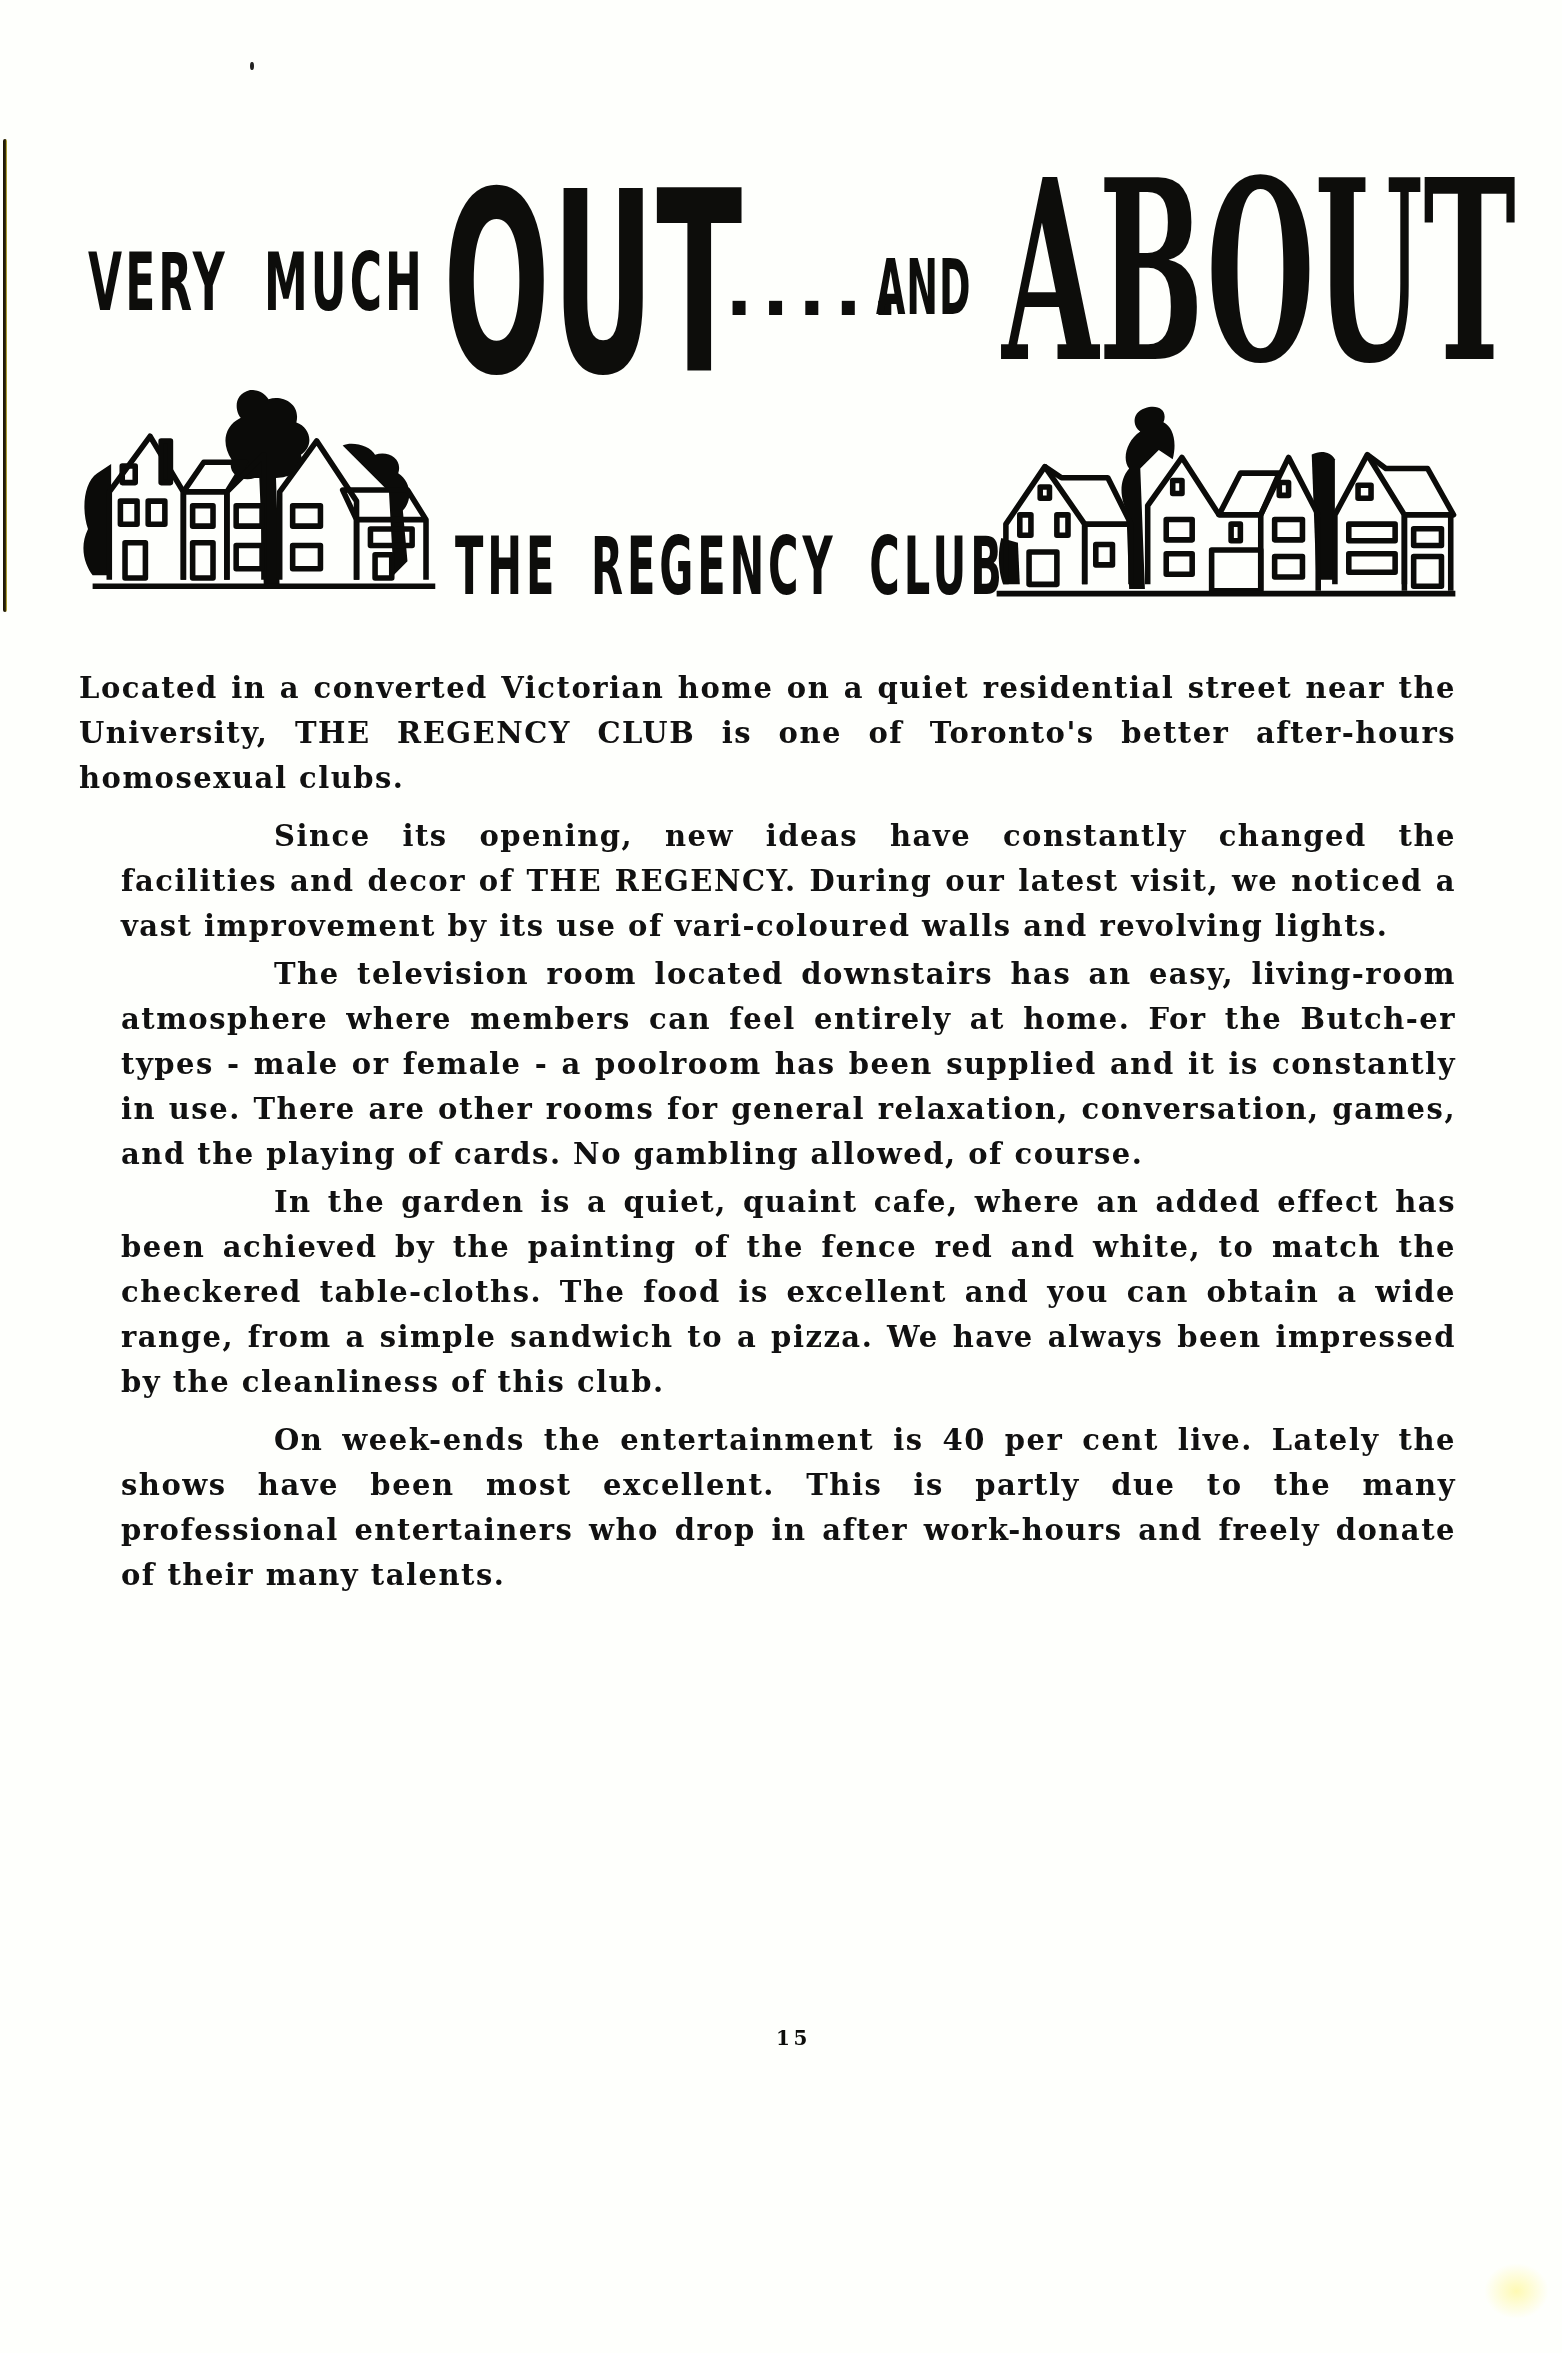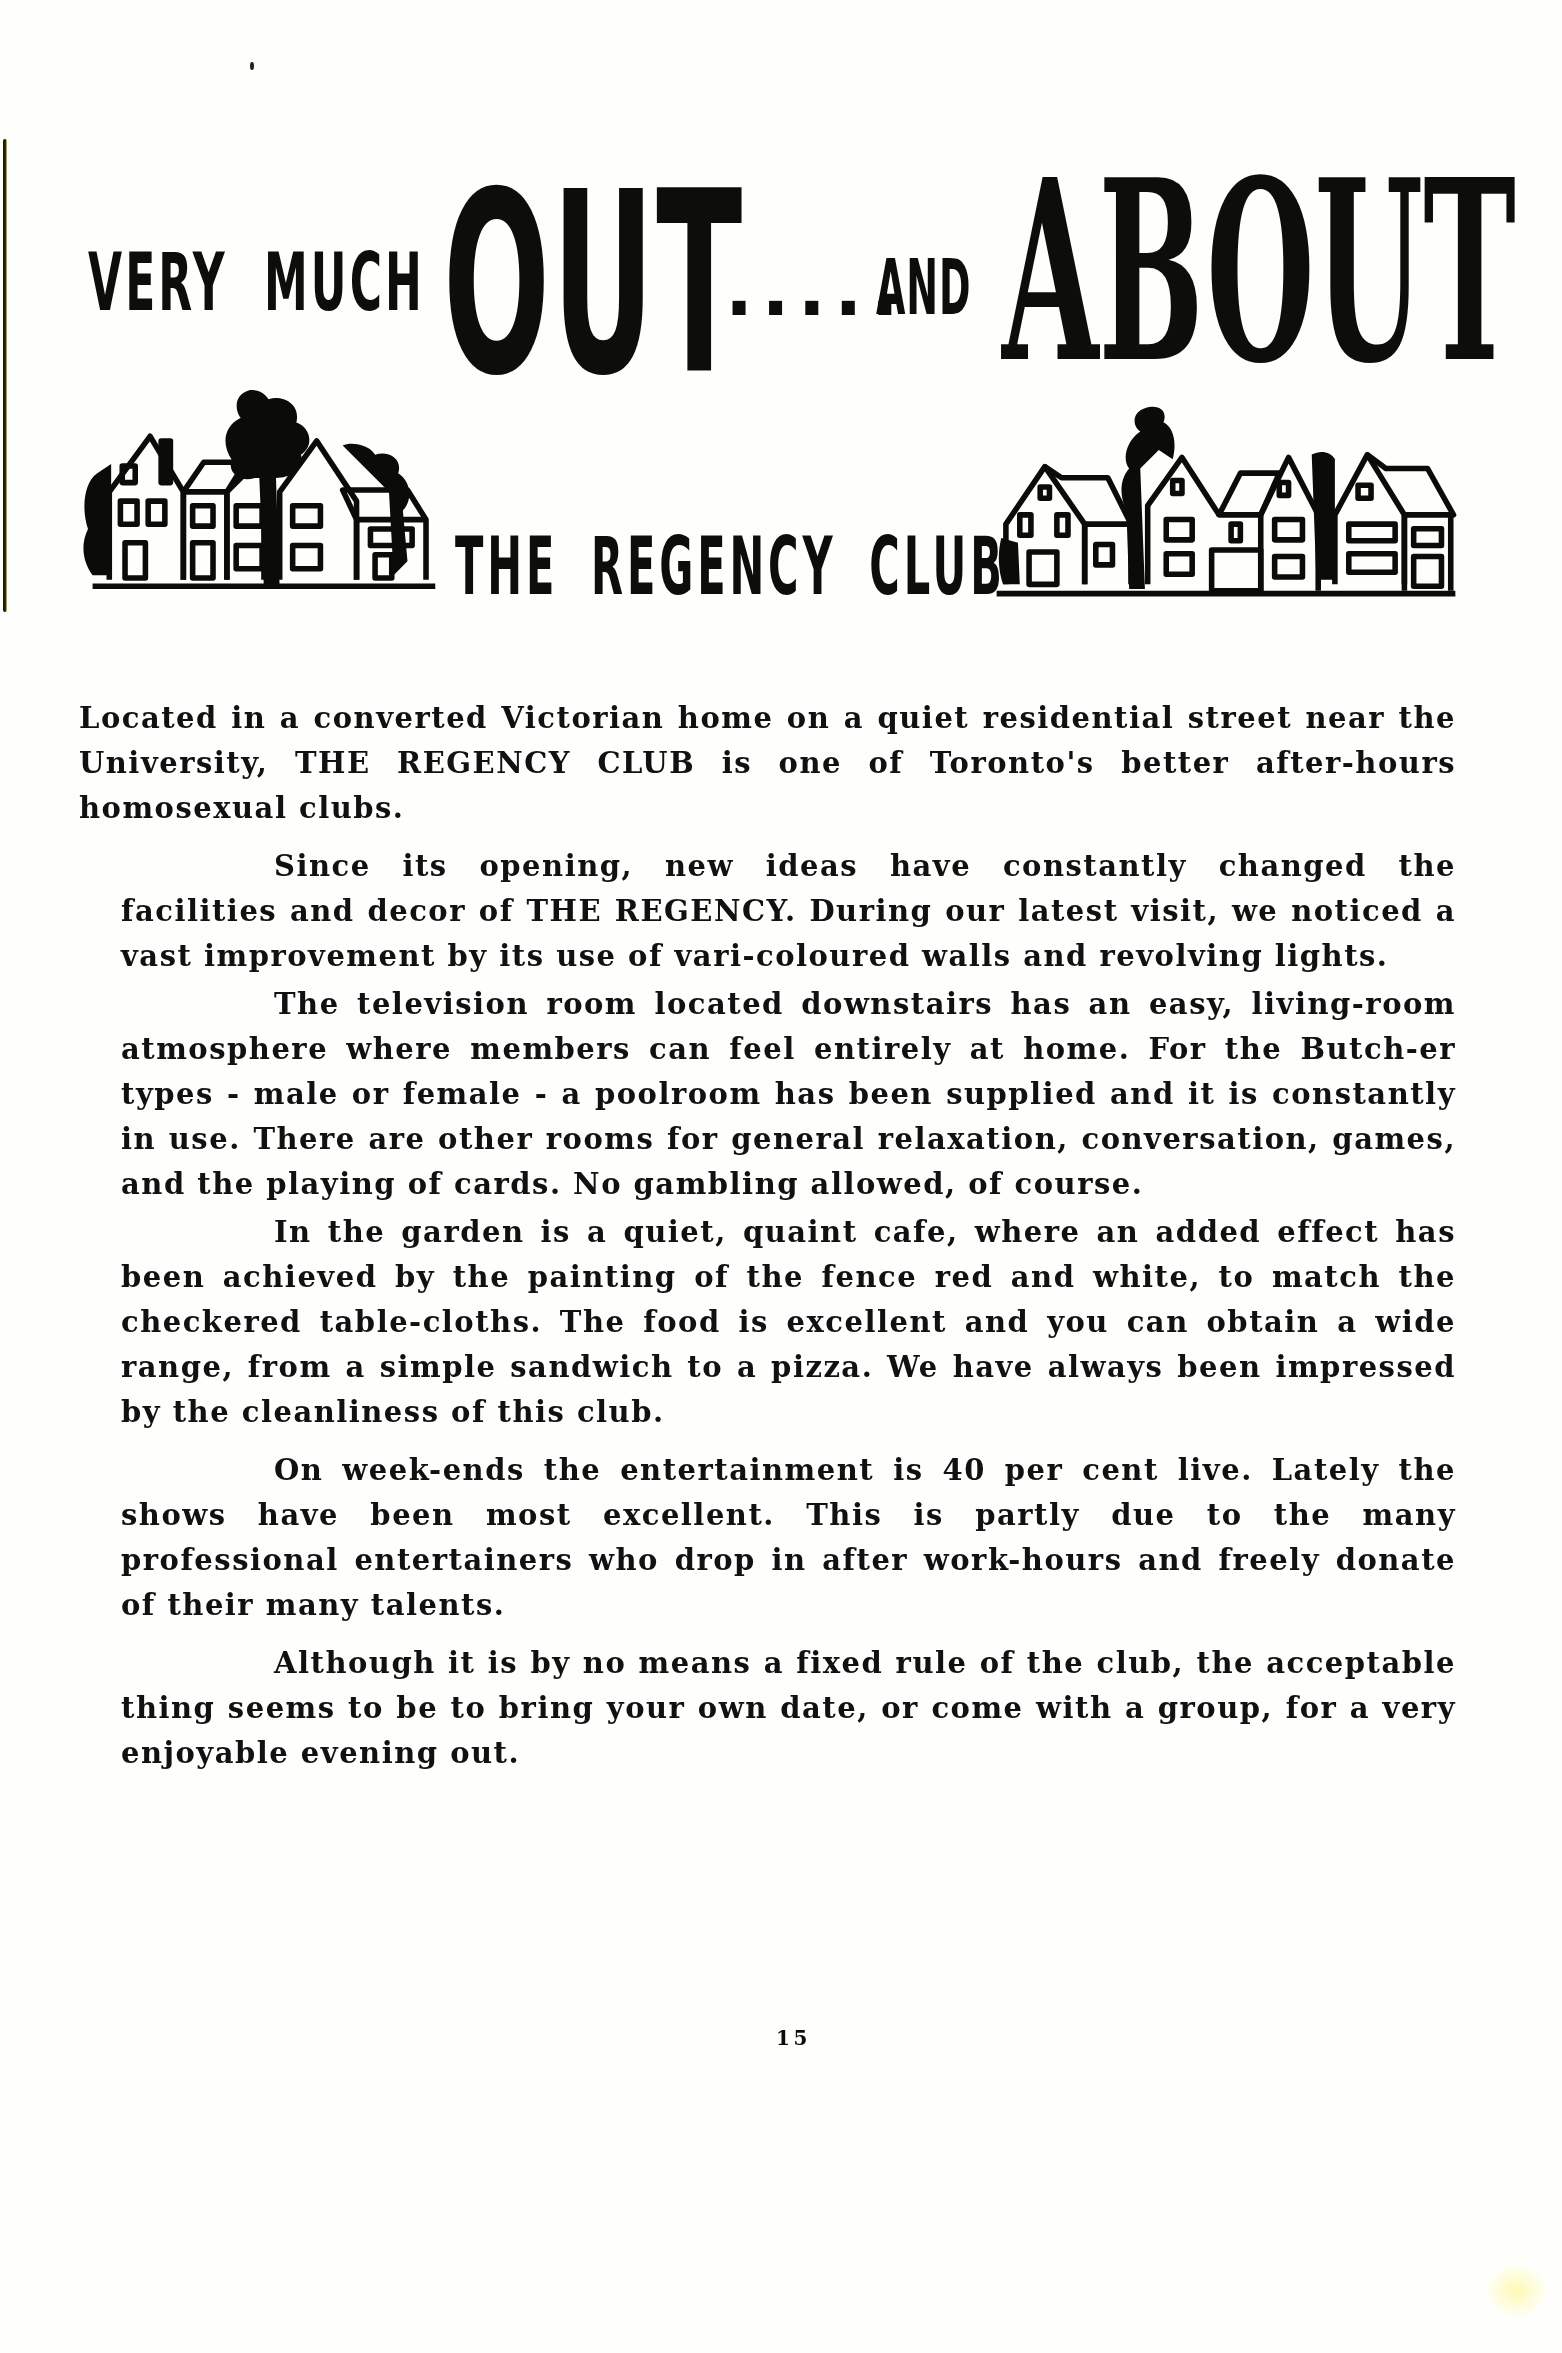--- a/index.html
+++ b/index.html
@@ -77,21 +77,21 @@
     position: absolute; left: 455px; top: 527px;
     font-family: "DejaVu Sans", sans-serif; font-weight: bold;
     font-size: 80px; line-height: 1;
     transform: scaleX(0.52); transform-origin: left top;
     letter-spacing: 7.4px; white-space: nowrap;
     word-spacing: 28px;
   }
 
   
   .article {
-    position: absolute; left: 79px; top: 696px; width: 1377px;
+    position: absolute; left: 79px; top: 666px; width: 1377px;
     font-family: "DejaVu Serif", serif;
     font-size: 29px; line-height: 45px;
     letter-spacing: 1.5px;
     text-align: justify;
     font-weight: bold;
     color: #111;
   }
   .article p { margin: 0; text-align: justify; text-align-last: left; }
   .article p.indent { text-indent: 153px; margin-left: 42px; }
   .article p.gap { margin-top: 2.8px; }
@@ -199,17 +199,16 @@
     <path d="M5 225 L500 225"></path>
   </g>
 </svg>
 
 <div class="article">
   <p>Located in a converted Victorian home on a quiet residential street near the University, THE REGENCY CLUB is one of Toronto's better after-hours homosexual clubs.</p>
   <p class="indent gap2">Since its opening, new ideas have constantly changed the facilities and decor of THE REGENCY. During our latest visit, we noticed a vast improvement by its use of vari-coloured walls and revolving lights.</p>
   <p class="indent gap">The television room located downstairs has an easy, living-room atmosphere where members can feel entirely at home. For the Butch-er types - male or female - a poolroom has been supplied and it is constantly in use. There are other rooms for general relaxation, conversation, games, and the playing of cards. No gambling allowed, of course.</p>
   <p class="indent gap">In the garden is a quiet, quaint cafe, where an added effect has been achieved by the painting of the fence red and white, to match the checkered table-cloths. The food is excellent and you can obtain a wide range, from a simple sandwich to a pizza. We have always been impressed by the cleanliness of this club.</p>
   <p class="indent gap2">On week-ends the entertainment is 40 per cent live. Lately the shows have been most excellent. This is partly due to the many professional entertainers who drop in after work-hours and freely donate of their many talents.</p>
-  <p class="indent gap2">Although it is by no means a fixed rule of the club, the acceptable thing seems to be to bring your own date, or come with a group, for a very enjoyable evening out.</p>
 </div>
 
 <div class="page-number">15</div>
 
 
 </body></html>

